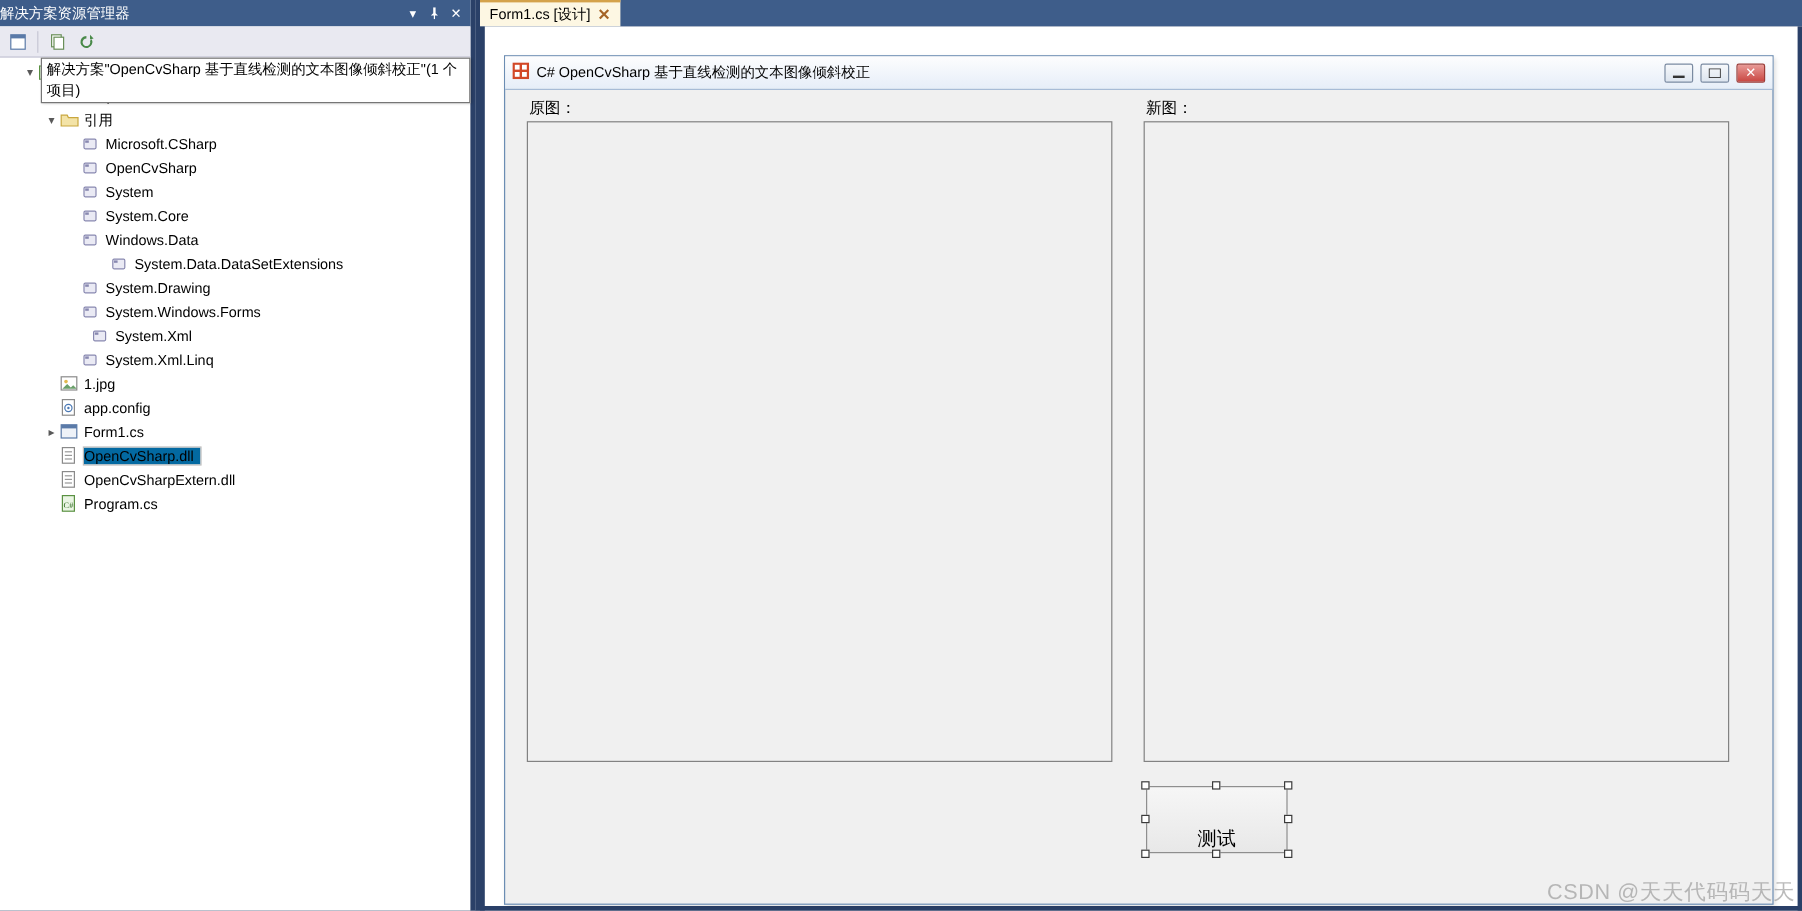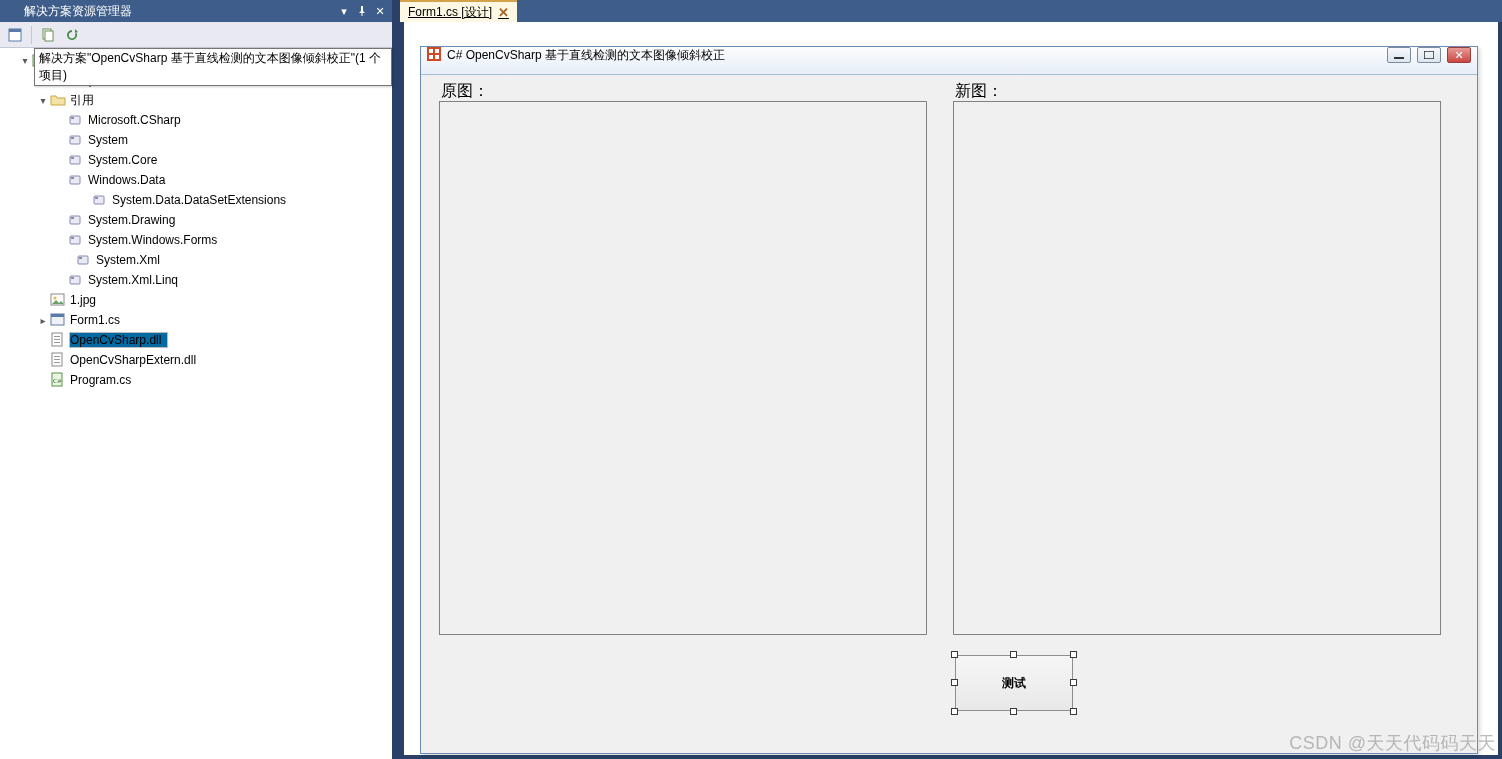--- a/index.html
+++ b/index.html
@@ -25,21 +25,21 @@
     display: flex;
     flex-direction: column;
     border-right: 4px solid #2a4068;
   }
   .sol-title {
     height: 22px;
     background: #3e5d8a;
     color: #fff;
     display: flex;
     align-items: center;
-    padding: 0 4px 0 24px;
+    padding: 0 4px 0 0;
     font-size: 12px;
   }
   .sol-title .spacer { flex: 1; }
   .sol-title .tbtn {
     width: 16px; height: 16px;
     display: flex; align-items: center; justify-content: center;
     margin-left: 2px;
     color: #fff;
     font-size: 11px;
     cursor: pointer;
@@ -125,21 +125,20 @@
   .tab {
     height: 22px;
     background: #fdf7e3;
     border-top: 2px solid #d4a24b;
     display: flex;
     align-items: center;
     padding: 0 8px;
     font-size: 12px;
     gap: 6px;
     color: #000;
-    text-decoration: underline;
   }
   .tab .close { color: #a56326; font-weight: bold; cursor: pointer; font-size: 13px; }
   .designer-surface {
     flex: 1;
     background: #fff;
     border: 4px solid #2a4068;
     border-top: none;
     position: relative;
   }
 
@@ -151,55 +150,54 @@
     height: 708px;
     border: 1px solid #6b8db3;
     background: #f0f0f0;
     box-shadow: 2px 2px 4px rgba(0,0,0,0.15);
   }
   .winform-title {
     height: 28px;
     background: linear-gradient(#fdfdfe, #e6eef8);
     border-bottom: 1px solid #a7bcd6;
     display: flex;
-    align-items: flex-start;
+    align-items: center;
     padding: 0 6px;
     gap: 6px;
     font-size: 12px;
   }
   .winform-title .spacer { flex: 1; }
   .win-btn {
     width: 24px; height: 16px;
     border: 1px solid #7a8aa1;
     background: linear-gradient(#f6f8fb, #dde5ef);
     border-radius: 2px;
     display:flex; align-items:center; justify-content:center;
     font-size: 11px;
     cursor: pointer;
   }
   .win-btn.close-btn { background: linear-gradient(#e89a97,#c94742); color:#fff; border-color:#9b3c38;}
   .form-body { position: absolute; left:0; right:0; top:28px; bottom:0; }
 
-  .lbl { position:absolute; font-size:16px; }
+  .lbl { position:absolute; font-size:13px; }
   .pic {
     position:absolute;
     border: 1px solid #828282;
     background: #f0f0f0;
   }
 
   
   .sel-btn-wrap { position:absolute; }
   .sel-btn {
     width: 118px; height: 56px;
     border: 1px solid #8e8e8e;
     background: linear-gradient(#f6f6f6, #e8e8e8);
-    display:flex; align-items:center; justify-content:center;
-    font-size: 12px;
+    display:flex; align-items:flex-end; justify-content:center;
+    font-size: 16px;
     cursor: pointer;
-    font-weight: bold;
   }
   .handle {
     position:absolute; width:7px; height:7px;
     background:#fff; border:1px solid #3a3a3a;
   }
 
   .watermark {
     position: absolute;
     right: 6px;
     bottom: 4px;
@@ -291,20 +289,29 @@
         </span>
         <span class="txt">Microsoft.CSharp</span>
       </div>
     <div class="row" style="padding-left:68px">
         <span class="ico">
           <svg width="16" height="16" viewBox="0 0 16 16">
             <rect x="2" y="4" width="10" height="8" rx="1" fill="#eaeaf4" stroke="#8888b0"></rect>
             <rect x="3" y="5" width="3" height="2" fill="#8888b0"></rect>
           </svg>
         </span>
+        <span class="txt">OpenCvSharp</span>
+      </div>
+    <div class="row" style="padding-left:68px">
+        <span class="ico">
+          <svg width="16" height="16" viewBox="0 0 16 16">
+            <rect x="2" y="4" width="10" height="8" rx="1" fill="#eaeaf4" stroke="#8888b0"></rect>
+            <rect x="3" y="5" width="3" height="2" fill="#8888b0"></rect>
+          </svg>
+        </span>
         <span class="txt">System</span>
       </div>
     <div class="row" style="padding-left:68px">
         <span class="ico">
           <svg width="16" height="16" viewBox="0 0 16 16">
             <rect x="2" y="4" width="10" height="8" rx="1" fill="#eaeaf4" stroke="#8888b0"></rect>
             <rect x="3" y="5" width="3" height="2" fill="#8888b0"></rect>
           </svg>
         </span>
         <span class="txt">System.Core</span>
@@ -366,20 +373,30 @@
 
     <div class="row" style="padding-left:50px">
       <span class="ico">
           <svg width="16" height="16" viewBox="0 0 16 16">
             <rect x="1" y="2" width="13" height="11" fill="#fff" stroke="#8a8a8a"></rect>
             <circle cx="5" cy="6" r="1.5" fill="#e2b950"></circle>
             <path d="M2 12l4-4 3 3 2-2 3 3H2z" fill="#6aa06a"></path>
           </svg>
         </span>
       <span class="txt">1.jpg</span>
+    </div>
+    <div class="row" style="padding-left:50px">
+      <span class="ico">
+          <svg width="16" height="16" viewBox="0 0 16 16">
+            <rect x="2" y="1" width="10" height="13" fill="#fff" stroke="#8a8a8a"></rect>
+            <circle cx="7" cy="8" r="3" fill="none" stroke="#4a78b4"></circle>
+            <circle cx="7" cy="8" r="1" fill="#4a78b4"></circle>
+          </svg>
+        </span>
+      <span class="txt">app.config</span>
     </div>
     <div class="row" style="padding-left:36px">
       <span class="arrow">▸</span>
       <span class="ico">
           <svg width="16" height="16" viewBox="0 0 16 16">
             <rect x="1" y="2" width="13" height="11" fill="#eef2f8" stroke="#5a7aa8"></rect>
             <rect x="1" y="2" width="13" height="3" fill="#5a7aa8"></rect>
           </svg>
         </span>
       <span class="txt">Form1.cs</span>

